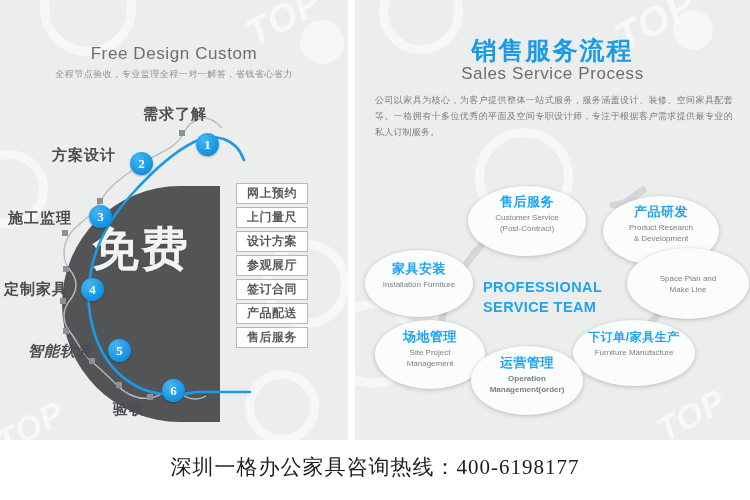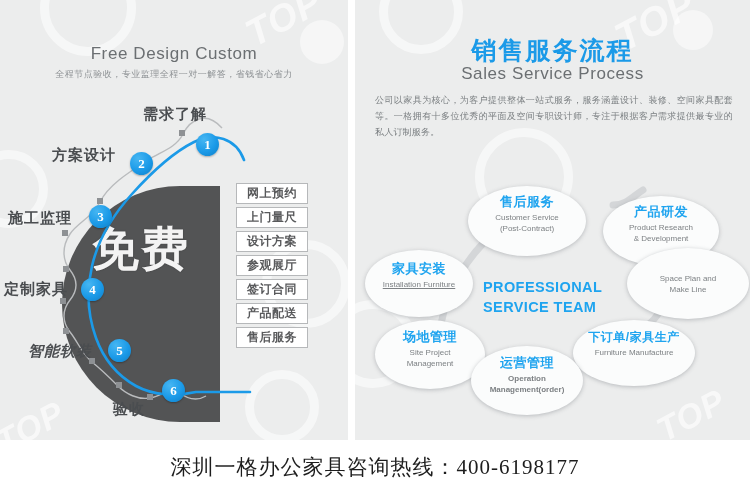--- a/index.html
+++ b/index.html
@@ -183,21 +183,21 @@
 (Post-Contract)</div>
     </div>
 
     <div class="bub" style="left:272px;top:248px;width:122px;height:62px;padding-top:9px;">
       <div class="en" style="font-size:8px;line-height:11px;white-space:pre-line;margin-top:16px;">Space Plan and
 Make Line</div>
     </div>
 
     <div class="bub" style="left:10px;top:250px;width:108px;height:56px;padding-top:11px;">
       <div class="cn" style="font-size:13px;line-height:16px;">家具安装</div>
-      <div class="en" style="font-size:8px;line-height:11px;white-space:pre-line;margin-top:2px;text-decoration:underline;">Installation Furniture</div>
+      <div class="en" style="font-size:8px;line-height:11px;white-space:pre-line;margin-top:2px;">Installation Furniture</div>
     </div>
 
     <div class="bub" style="left:218px;top:320px;width:122px;height:56px;padding-top:10px;">
       <div class="cn" style="font-size:12px;line-height:15px;">下订单/家具生产</div>
       <div class="en" style="font-size:8px;line-height:11px;white-space:pre-line;margin-top:2px;">Furniture Manufacture</div>
     </div>
 
     <div class="bub" style="left:20px;top:320px;width:110px;height:60px;padding-top:9px;">
       <div class="cn" style="font-size:13px;line-height:16px;">场地管理</div>
       <div class="en" style="font-size:8px;line-height:11px;white-space:pre-line;margin-top:2px;">Site Project

